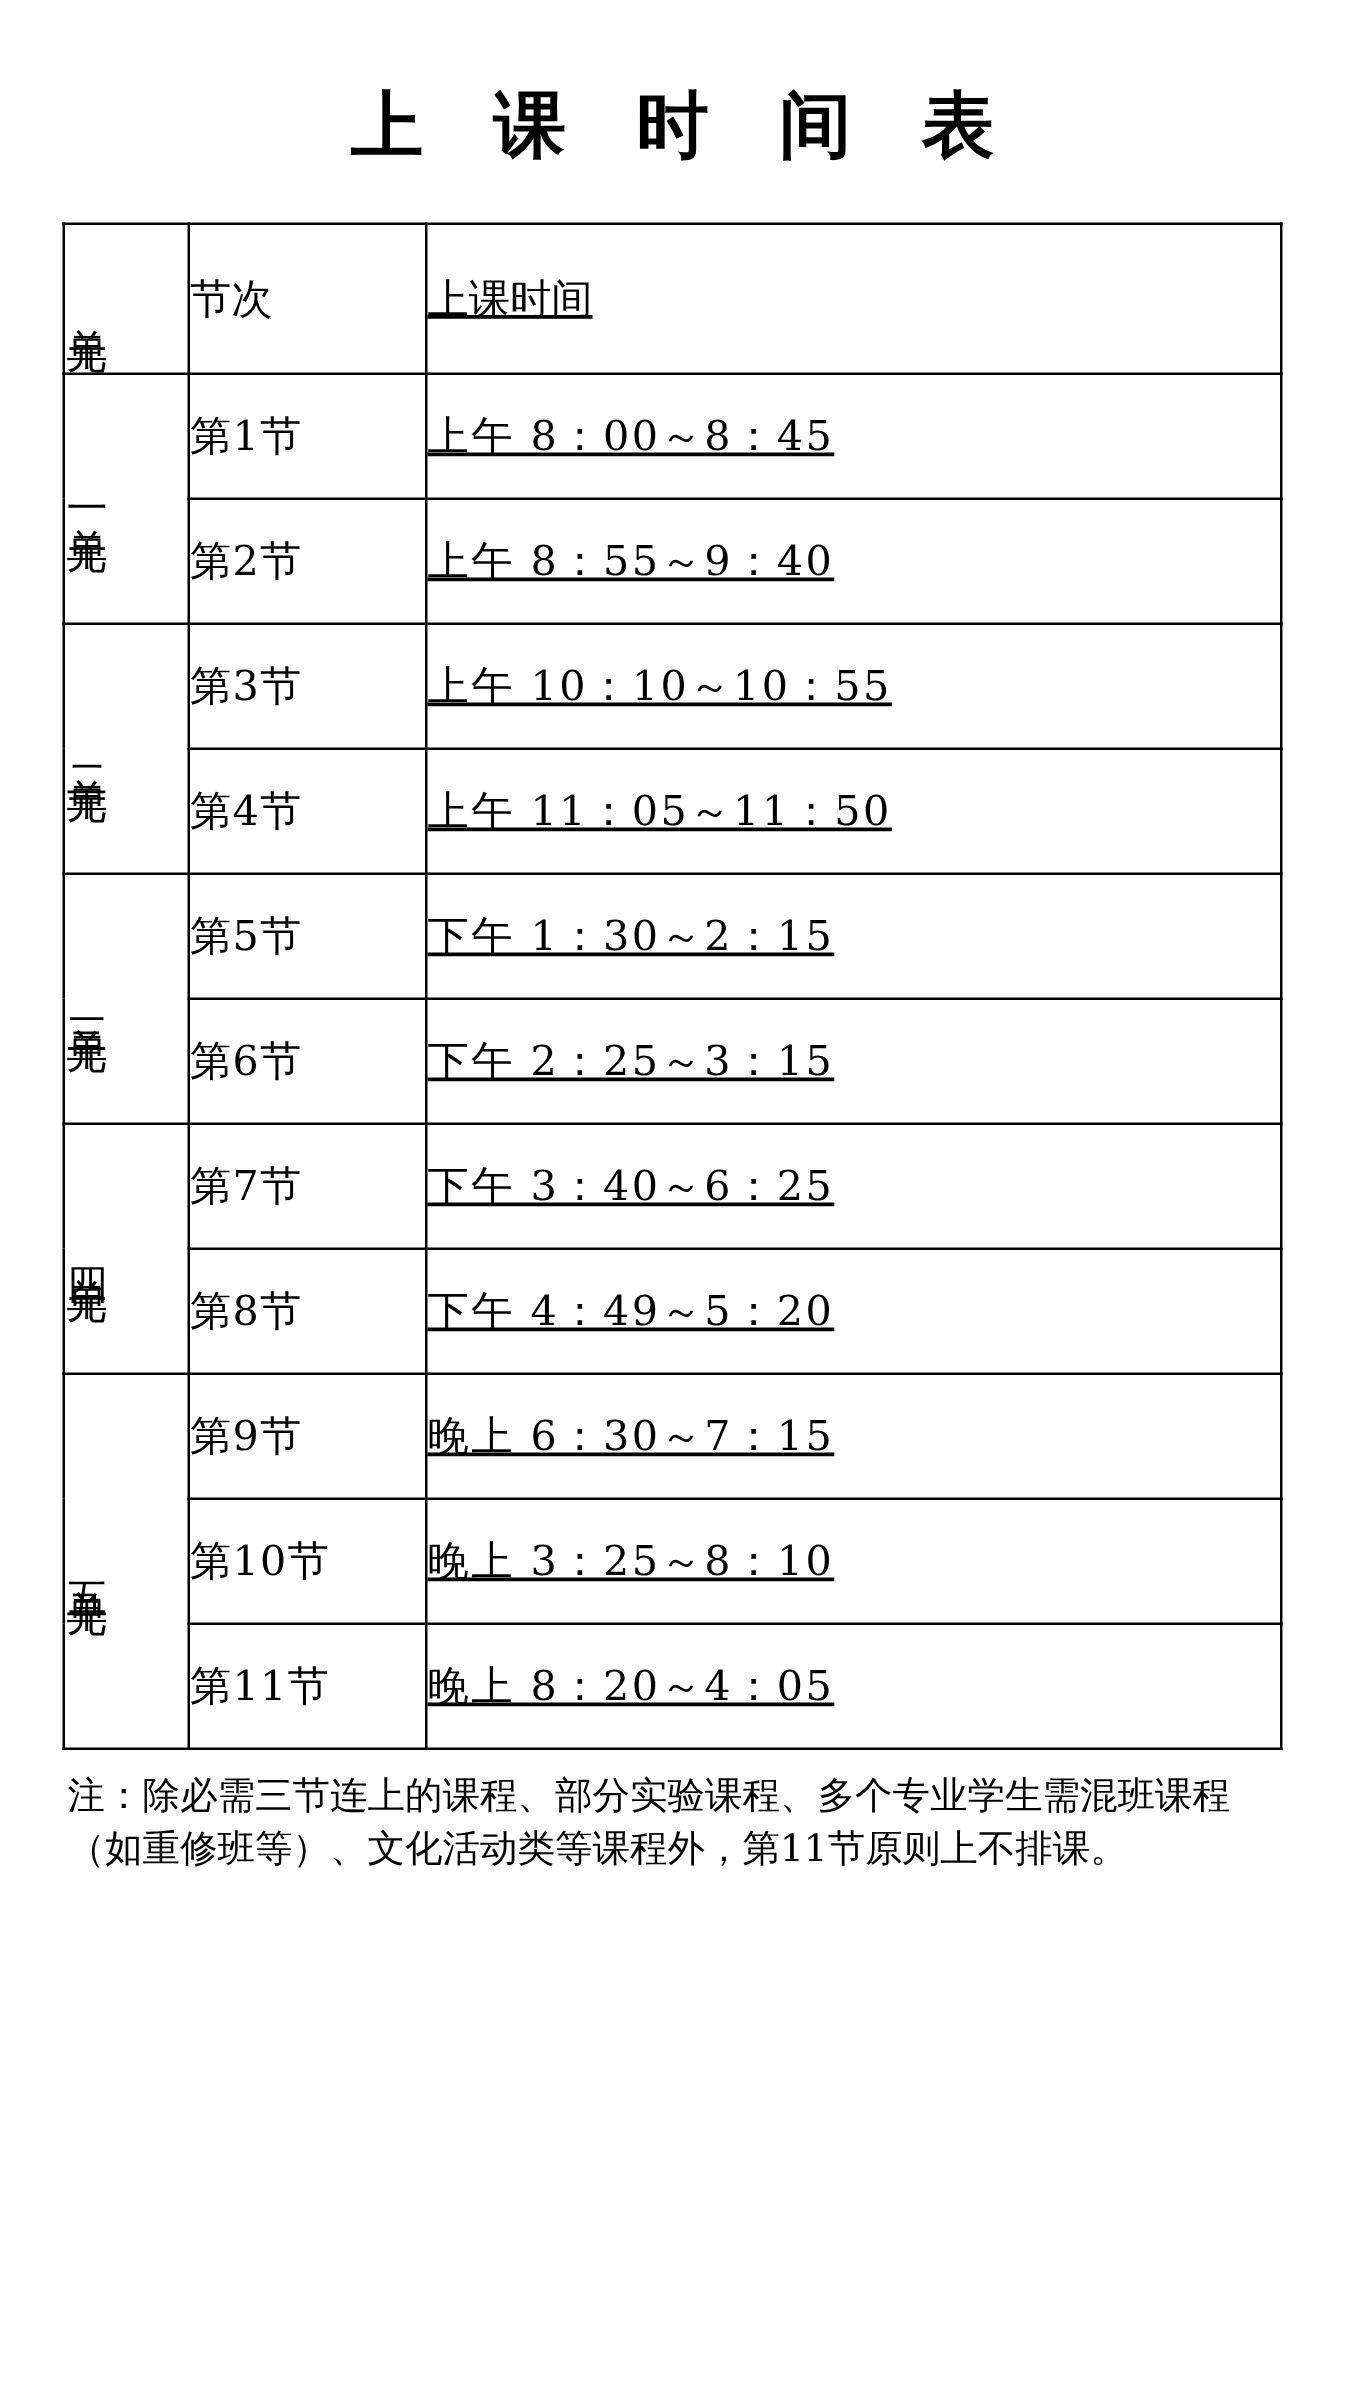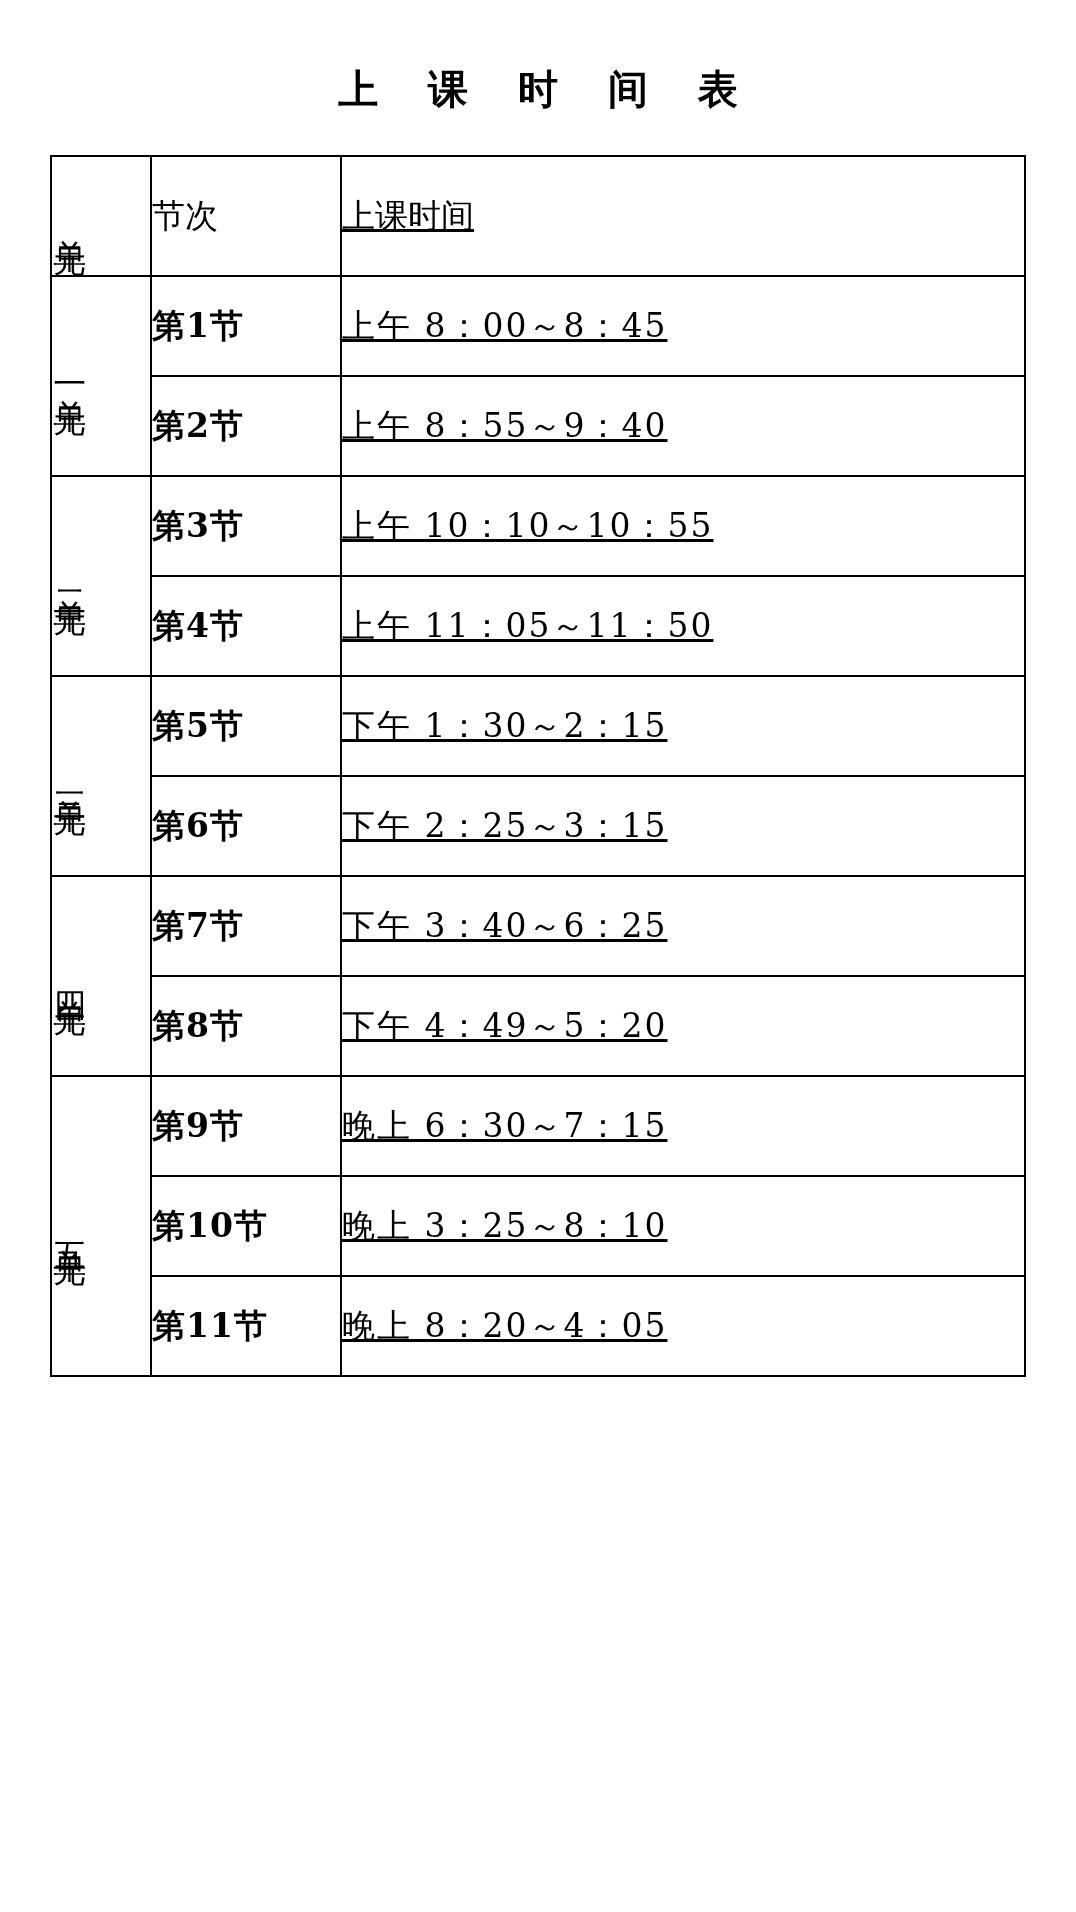--- a/index.html
+++ b/index.html
@@ -15,21 +15,21 @@
     overflow: hidden;
   }
   .page {
     position: relative;
     width: 1076px;
     height: 1912px;
     box-sizing: border-box;
   }
   .title {
     text-align: center;
-    font-size: 40px;
+    font-size: 58px;
     font-weight: bold;
     letter-spacing: 18px;
     padding-top: 62px;
     padding-left: 18px;
     font-family: "DejaVu Serif", "Liberation Serif", serif;
   }
   table.schedule {
     border-collapse: collapse;
     margin: 38px auto 0 auto;
     width: 968px;
@@ -69,21 +69,20 @@
     line-height: 1.05;
   }
   .row-cell { height: 98px; }
   .time-cell {
     font-size: 34px;
     letter-spacing: 2px;
   }
   .period-cell {
     font-size: 33px;
     letter-spacing: 1px;
-    font-weight: bold;
   }
   .note {
     width: 968px;
     margin: 16px auto 0 auto;
     font-size: 30px;
     line-height: 1.42;
     text-align: left;
     font-family: "DejaVu Serif", "Liberation Serif", serif;
   }
 </style>
@@ -163,14 +162,15 @@
         <td class="col-period row-cell period-cell">第10节</td>
         <td class="col-time row-cell time-cell thick-right">晚上 3：25～8：10</td>
       </tr>
       <tr>
         <td class="col-period row-cell period-cell thick-bottom">第11节</td>
         <td class="col-time row-cell time-cell thick-right thick-bottom">晚上 8：20～4：05</td>
       </tr>
     </tbody>
   </table>
 
+  <div class="note">注：除必需三节连上的课程、部分实验课程、多个专业学生需混班课程（如重修班等）、文化活动类等课程外，第11节原则上不排课。</div>
 
 </div>
 
 </body></html>

